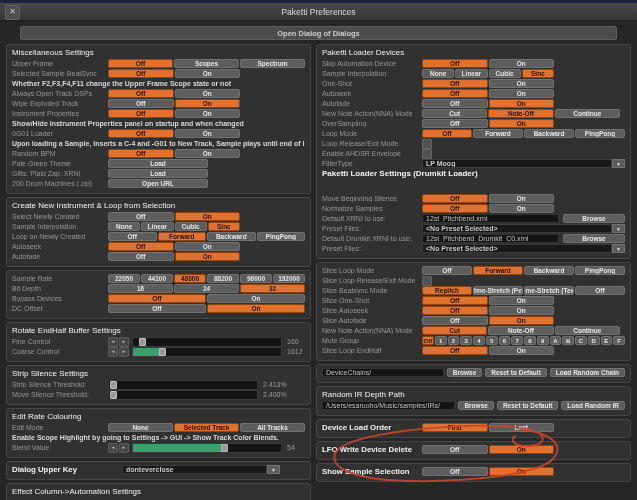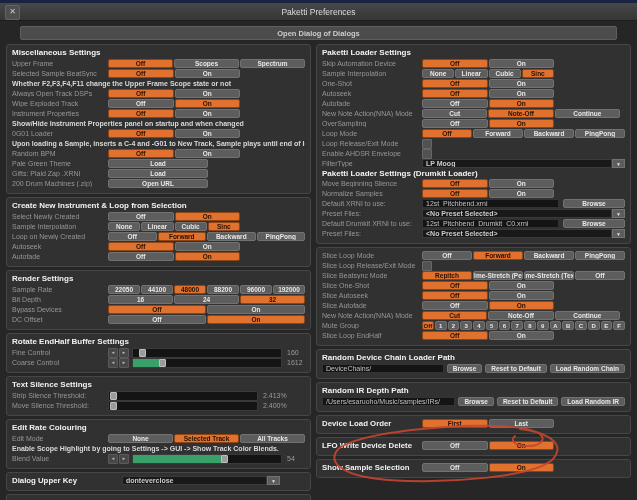--- a/index.html
+++ b/index.html
@@ -17,29 +17,29 @@
   .title-text{flex:1;text-align:center;color:#dedede;font-weight:normal;font-size:8.5px}
   .top-button{margin:5px 20px 4px;height:12px;background:#4c4c4c;border:1px solid #5f5f5f;
     border-radius:2px;color:#cccccc;font-size:7.5px;font-weight:bold;
     display:flex;align-items:center;justify-content:center}
   .columns{display:flex;gap:5px;padding:0 6px;align-items:flex-start}
   .col{display:flex;flex-direction:column;min-width:0}
   .col.left{width:305px;flex-shrink:0}
   .col.right{flex:1}
   .panel{background:#313131;border:1px solid #464646;border-radius:3px;
     padding:3px 5px 4px;margin-bottom:3px}
-  .panel-title{color:#f2f2f2;font-weight:bold;font-size:8px;height:9px;line-height:9px;margin-bottom:2px;white-space:nowrap;overflow:hidden}
+  .panel-title{color:#f2f2f2;font-weight:normal;font-size:8px;height:9px;line-height:9px;margin-bottom:2px;white-space:nowrap;overflow:hidden}
   .row{display:flex;align-items:center;height:9px;margin-bottom:1px}
   .row-label{width:96px;flex-shrink:0;color:#979797;font-size:7px;
     white-space:nowrap;overflow:hidden}
   .col.right .row-label{width:100px}
   .row-label.bold{width:110px;color:#f2f2f2;font-weight:bold;font-size:7.8px}
   .note{color:#d9d9d9;font-weight:bold;font-size:7px;height:9px;margin-bottom:1px;
     display:flex;align-items:center;white-space:nowrap;overflow:hidden}
-  .subheader{color:#f2f2f2;font-weight:bold;font-size:8px;height:9px;margin-bottom:1px;
+  .subheader{color:#f2f2f2;font-weight:bold;font-size:8px;height:9px;margin-bottom:16px;
     display:flex;align-items:center;white-space:nowrap;overflow:hidden}
   .switch{display:flex;gap:1px;height:9px;min-width:0}
   .switch.w2{width:132px}
   .switch.w3{width:198px}
   .switch.wc{width:132px}
   .switch.w6{width:206px}
   .switch.wf{flex:1}
   .opt{flex:1;background:#5d5d5d;border:1px solid #727272;border-radius:2px;
     color:#e8e8e8;font-size:6.5px;font-weight:bold;display:flex;align-items:center;
     justify-content:center;white-space:nowrap;overflow:hidden;min-width:0}
@@ -192,21 +192,20 @@
         </div>
         <div class="row">
           <span class="row-label">Autofade</span>
           <div class="switch w2">
             <span class="opt">Off</span>
             <span class="opt active">On</span>
           </div>
         </div>
       </div>
       <div class="panel">
-        <div class="panel-title">Render Settings</div>
         <div class="row">
           <span class="row-label">Sample Rate</span>
           <div class="switch w6">
             <span class="opt">22050</span>
             <span class="opt">44100</span>
             <span class="opt active">48000</span>
             <span class="opt">88200</span>
             <span class="opt">96000</span>
             <span class="opt">192000</span>
           </div>
@@ -258,21 +257,21 @@
             </div>
             <div class="track">
               <div class="fill" style="width: 18%; background: rgb(58, 160, 106);"></div>
               <div class="handle" style="left: calc(18% - 1px);"></div>
             </div>
             <span class="slider-value">1612</span>
           </div>
         </div>
       </div>
       <div class="panel">
-        <div class="panel-title">Text Silence Settings</div>
+        <div class="panel-title">Strip Silence Settings</div>
         <div class="row">
           <span class="row-label">Strip Silence Threshold:</span>
           <div class="slider-wrap">
             <div class="track">
               <div class="handle" style="left: calc(1.5% - 1px);"></div>
             </div>
             <span class="slider-value">2.413%</span>
           </div>
         </div>
         <div class="row">
@@ -319,21 +318,21 @@
             <span class="dd-arrow">▼</span>
           </div>
         </div>
       </div>
       <div class="panel">
         <div class="panel-title">Effect Column-&gt;Automation Settings</div>
       </div>
     </div>
   <div class="col right" id="col-right">
       <div class="panel">
-        <div class="panel-title">Paketti Loader Settings</div>
+        <div class="panel-title">Paketti Loader Devices</div>
         <div class="row">
           <span class="row-label">Skip Automation Device</span>
           <div class="switch w2">
             <span class="opt active">Off</span>
             <span class="opt">On</span>
           </div>
         </div>
         <div class="row">
           <span class="row-label">Sample Interpolation</span>
           <div class="switch wc">
@@ -518,21 +517,20 @@
         </div>
         <div class="row">
           <span class="row-label">Slice Loop EndHalf</span>
           <div class="switch w2">
             <span class="opt active">Off</span>
             <span class="opt">On</span>
           </div>
         </div>
       </div>
       <div class="panel">
-        <div class="panel-title">Random Device Chain Loader Path</div>
         <div class="row">
           <div class="textfield">DeviceChains/</div>
           <div class="btn path-btn">Browse</div>
           <div class="btn path-btn">Reset to Default</div>
           <div class="btn path-btn">Load Random Chain</div>
         </div>
       </div>
       <div class="panel">
         <div class="panel-title">Random IR Depth Path</div>
         <div class="row">

